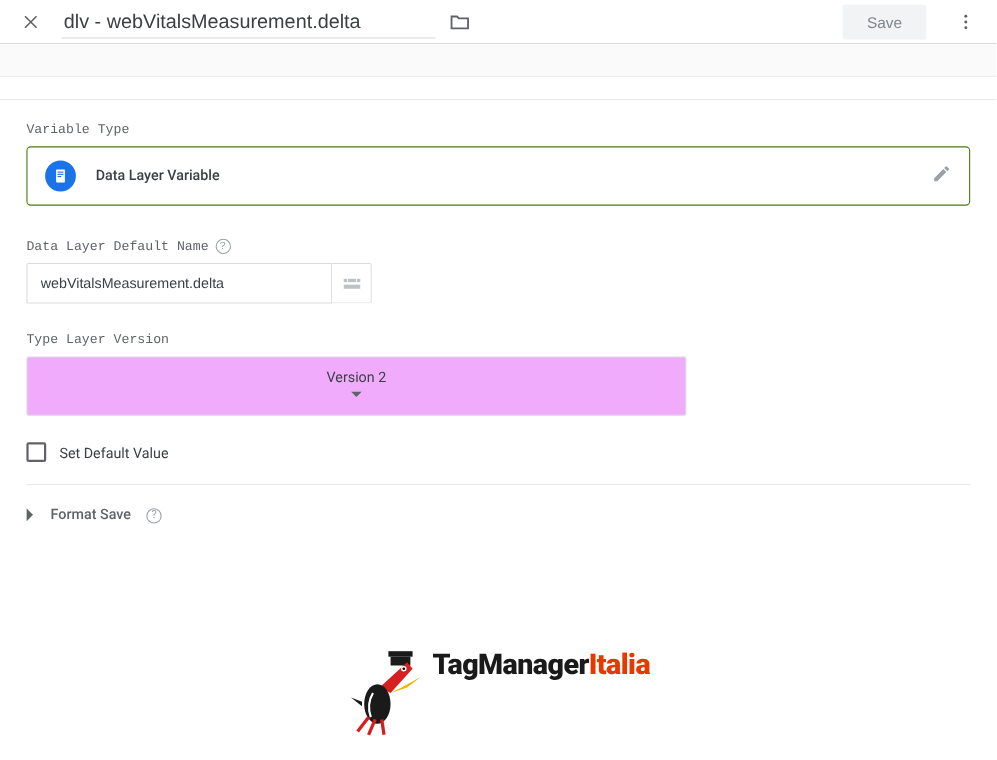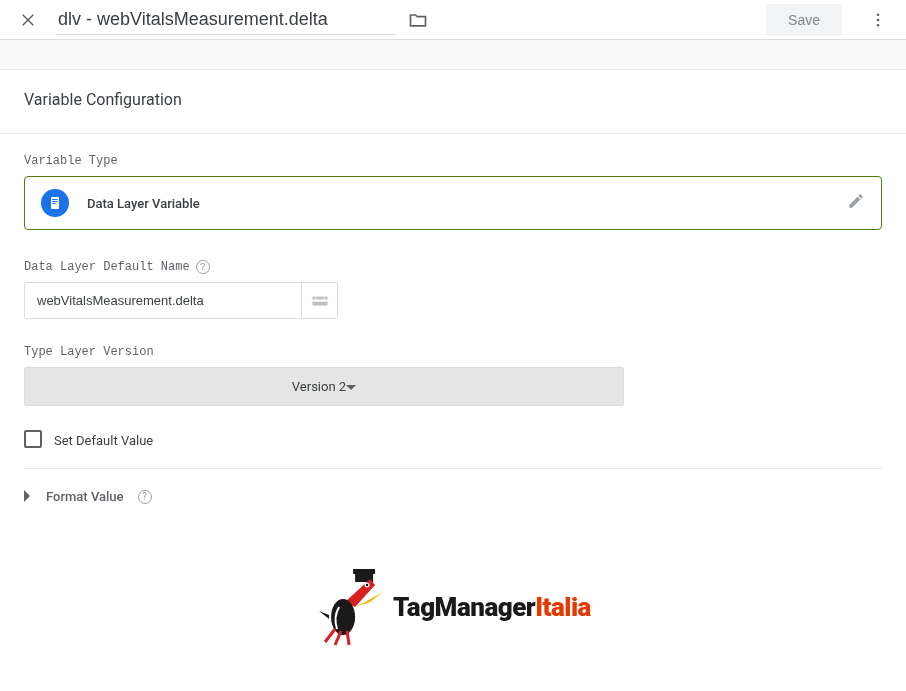--- a/index.html
+++ b/index.html
@@ -24,35 +24,35 @@
   .type-card { border: 1px solid #4d7c0f; border-radius: 4px; padding: 12px 16px; display: flex; align-items: center; margin-bottom: 30px; cursor: pointer; }
   .type-icon { width: 28px; height: 28px; border-radius: 50%; background: #1a73e8; display: flex; align-items: center; justify-content: center; margin-right: 18px; flex-shrink: 0; }
   .type-name { font-size: 13px; font-weight: 500; color: #3c4043; }
   .edit-icon { margin-left: auto; color: #9aa0a6; }
   
   .input-row { display: flex; gap: 0; margin-bottom: 26px; }
   .text-input { border: 1px solid #dadce0; border-radius: 2px 0 0 2px; padding: 10px 12px; font-size: 13px; color: #3c4043; width: 278px; outline: none; }
   .addon-btn { border: 1px solid #dadce0; border-left: none; border-radius: 0 2px 2px 0; width: 36px; display: flex; align-items: center; justify-content: center; background: #fff; cursor: pointer; color: #bdc1c6; }
   
   .select-wrap { position: relative; width: 600px; margin-bottom: 24px; }
-  .select-input { border: 1px solid #dadce0; border-radius: 2px; padding: 11px 12px; font-size: 13px; color: #3c4043; width: 100%; background: #e5e5e5; cursor: pointer; display: flex; align-items: center; justify-content: center; }
+  .select-input { border: 1px solid #dadce0; border-radius: 2px; padding: 11px 12px; font-size: 13px; color: #3c4043; width: 100%; background: #f0abfc; cursor: pointer; display: flex; align-items: center; justify-content: center; flex-direction: column; }
   .select-arrow { color: #5f6368; }
   
   .checkbox-row { display: flex; align-items: flex-end; gap: 12px; margin-bottom: 20px; }
   .checkbox { width: 18px; height: 18px; border: 2px solid #5f6368; border-radius: 2px; cursor: pointer; }
   .checkbox-label { font-size: 13px; color: #3c4043; }
   
   .hr2 { height: 1px; background: #e8eaed; margin: 10px 0 18px 0; }
   
   .expand-row { display: flex; align-items: center; gap: 14px; cursor: pointer; }
   .chevron { color: #5f6368; }
   .expand-label { font-size: 13px; font-weight: 500; color: #5f6368; }
   .help-icon { width: 14px; height: 14px; border: 1px solid #9aa0a6; border-radius: 50%; display: inline-flex; align-items: center; justify-content: center; font-size: 10px; color: #9aa0a6; }
   
-  .watermark { position: absolute; bottom: 44px; left: 50%; transform: translateX(-50%); display: flex; align-items: center; gap: 8px; }
+  .watermark { position: absolute; bottom: 21px; left: 50%; transform: translateX(-50%); display: flex; align-items: flex-start; gap: 8px; }
   .wm-text { font-size: 26px; font-weight: 900; color: #1a1a1a; letter-spacing: -0.5px; }
   .wm-text .it { color: #e63900; font-weight: 900; }
   .wm-bird { width: 70px; height: 80px; position: relative; }
 </style>
 </head>
 <body>
 
 <div class="topbar">
   <div class="close-btn">
     <svg width="18" height="18" viewBox="0 0 24 24">
@@ -72,21 +72,20 @@
         <circle cx="12" cy="5" r="1.8" fill="#5f6368"></circle>
         <circle cx="12" cy="12" r="1.8" fill="#5f6368"></circle>
         <circle cx="12" cy="19" r="1.8" fill="#5f6368"></circle>
       </svg>
   </div>
 </div>
 
 <div class="gap"></div>
 
 <div class="panel">
-  <div class="panel-title">Variable Configuration</div>
   <div class="hr"></div>
 
   <div class="field-label">Variable Type</div>
   <div class="type-card">
     <div class="type-icon">
       <svg width="16" height="16" viewBox="0 0 24 24">
           <rect x="6" y="3" width="12" height="18" rx="1" fill="#fff"></rect>
           <rect x="8" y="6" width="8" height="1.5" fill="#1a73e8"></rect>
           <rect x="8" y="9" width="8" height="1.5" fill="#1a73e8"></rect>
           <rect x="8" y="12" width="5" height="1.5" fill="#1a73e8"></rect>
@@ -134,21 +133,21 @@
   </div>
 
   <div class="hr2"></div>
 
   <div class="expand-row">
     <span class="chevron">
       <svg width="8" height="12" viewBox="0 0 8 12">
           <path fill="#5f6368" d="M0 0l6 6-6 6z"></path>
         </svg>
     </span>
-    <span class="expand-label">Format Value</span>
+    <span class="expand-label">Format Save</span>
     <span class="help-icon">?</span>
   </div>
 </div>
 
 <div class="watermark">
   <div class="wm-bird">
     <svg width="70" height="80" viewBox="0 0 70 80">
       <rect x="38" y="2" width="22" height="5" fill="#1a1a1a"></rect>
       <rect x="40" y="7" width="18" height="8" fill="#1a1a1a"></rect>
       <path d="M30 35 L55 12 L60 18 L40 40 Z" fill="#d62020"></path>

